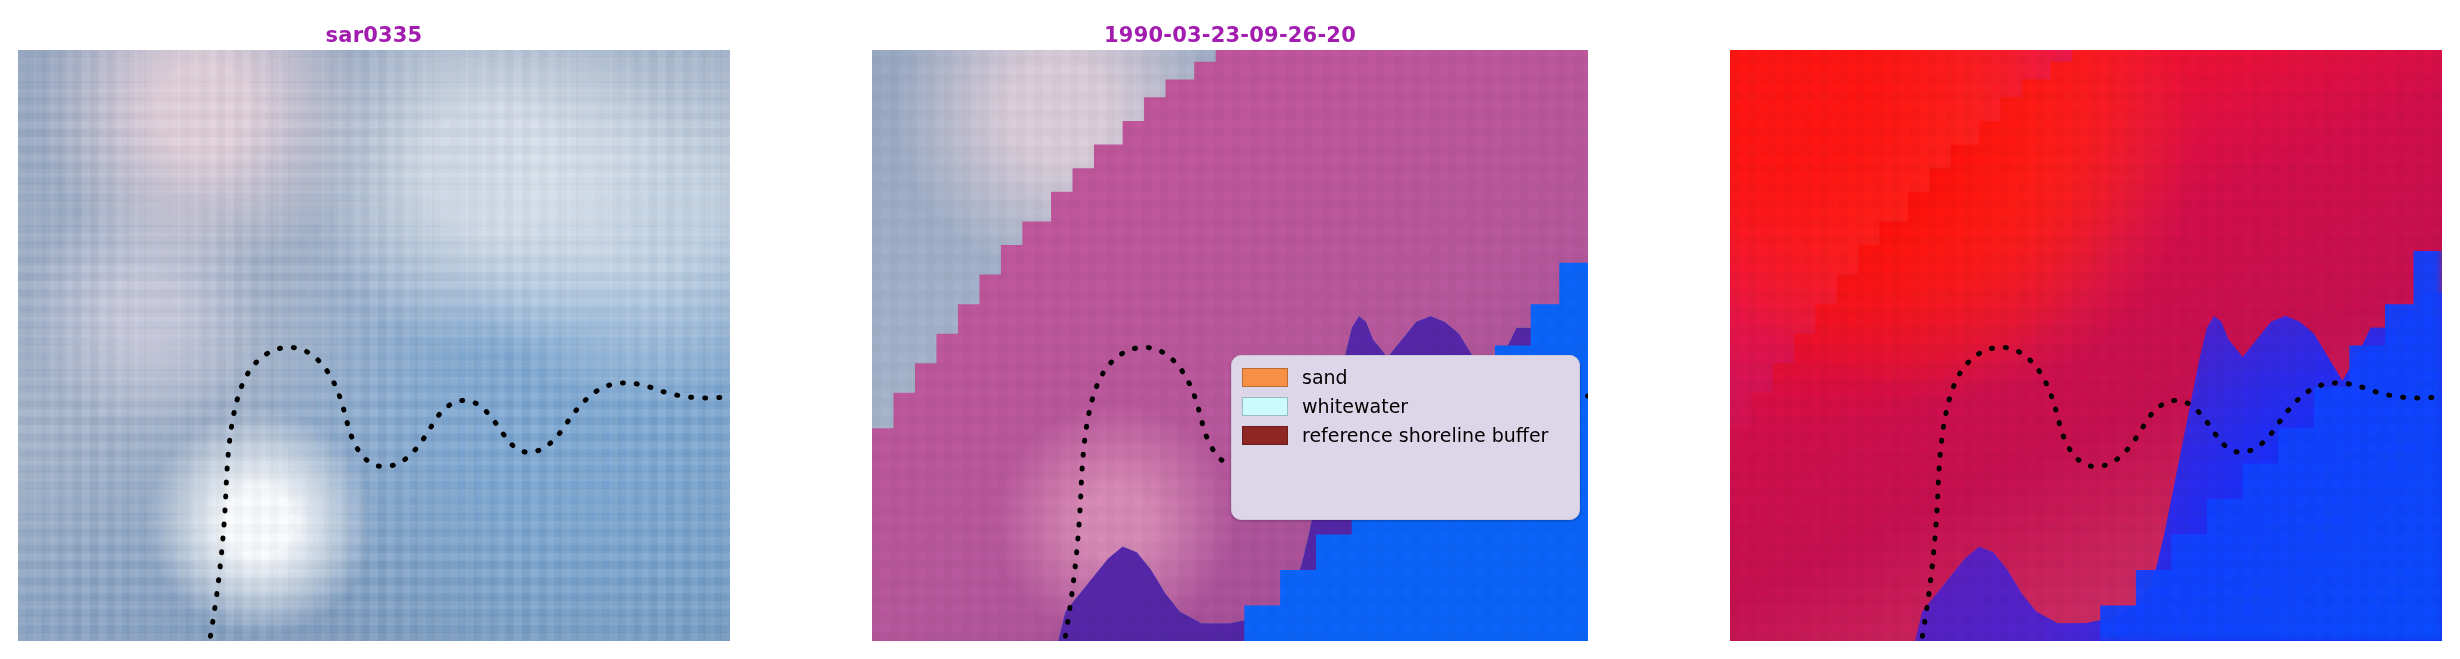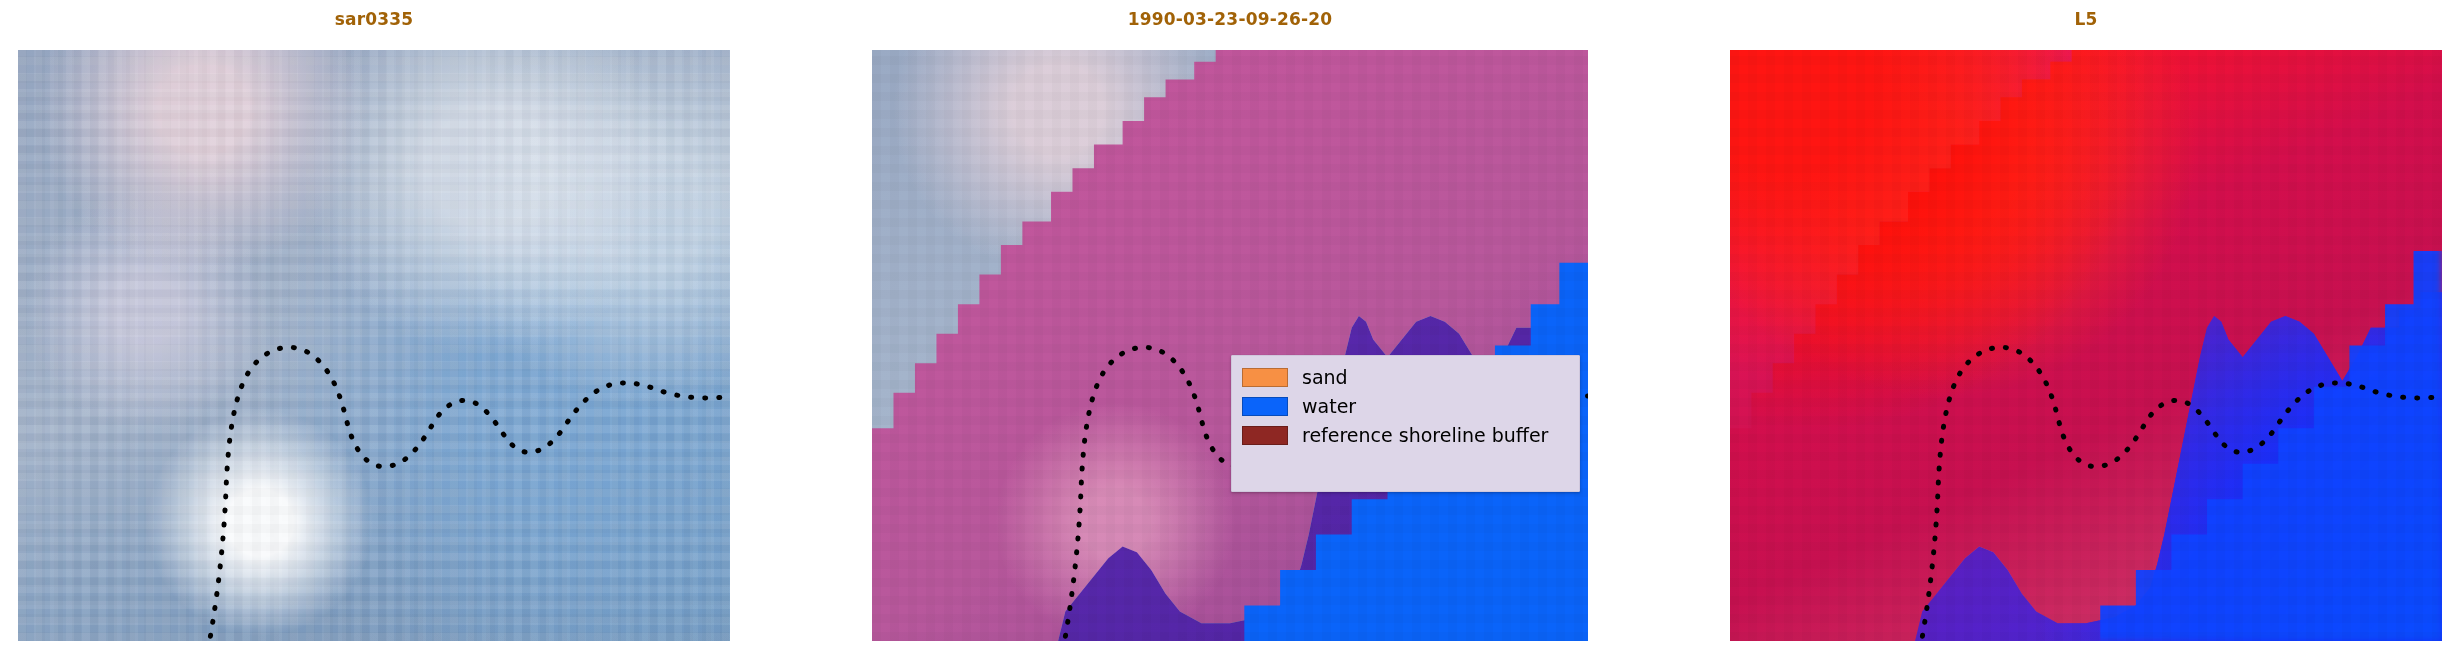--- a/index.html
+++ b/index.html
@@ -9,22 +9,22 @@
     overflow:hidden;position:relative;
   }
   .figure{position:absolute;inset:0;background:#ffffff;}
 
   .panel{position:absolute;top:50px;height:591px;width:712px;overflow:hidden;}
   #panel-1{left:18px;}
   #panel-2{left:872px;width:716px;}
   #panel-3{left:1730px;width:712px;}
 
   .panel-title{
-    position:absolute;top:4px;height:30px;line-height:30px;
-    text-align:center;font-weight:bold;font-size:17px;color:#a16207;
+    position:absolute;top:20px;height:30px;line-height:30px;
+    text-align:center;font-weight:bold;font-size:21px;color:#a21caf;
     letter-spacing:0.2px;white-space:nowrap;
   }
   #title-1{left:18px;width:712px;}
   #title-2{left:872px;width:716px;}
   #title-3{left:1730px;width:712px;}
 
   .layer{position:absolute;inset:0;}
   .pixelate{image-rendering:pixelated;}
 
   
@@ -139,39 +139,38 @@
     background-image:
       repeating-linear-gradient(0deg, rgba(0,0,0,.10) 0 9px, rgba(255,255,255,.08) 9px 18px),
       repeating-linear-gradient(90deg, rgba(0,0,0,.09) 0 9px, rgba(255,255,255,.07) 9px 18px);
   }
 
   
   .shoreline-svg{position:absolute;inset:0;width:100%;height:100%;}
 
   
   #legend{
-    position:absolute;left:1231px;top:355px;width:349px;height:137px;
-    background:#ddd6e8;border:1px solid #cfc7dc;border-radius:1px;
+    position:absolute;left:1231px;top:355px;width:349px;height:165px;
+    background:#ddd6e8;border:1px solid #cfc7dc;border-radius:10px;
     box-shadow:0 1px 3px rgba(0,0,0,.28);
     padding:7px 10px;box-sizing:border-box;z-index:30;
   }
   .legend-row{display:flex;align-items:center;height:29px;}
   .swatch{width:46px;height:19px;margin-right:14px;flex:0 0 auto;
           border:1px solid rgba(0,0,0,.25);box-sizing:border-box;}
   .swatch.line{height:0;border:none;border-top:3px solid #000;margin-top:2px;}
   .legend-label{font-size:19px;color:#000;white-space:nowrap;line-height:1;}
 </style>
 </head>
 <body>
 
 <div class="figure">
 
   <div class="panel-title" id="title-1">sar0335</div>
   <div class="panel-title" id="title-2">1990-03-23-09-26-20</div>
-  <div class="panel-title" id="title-3">L5</div>
 
   <div class="panel" id="panel-1">
     <div class="layer sar-base pixelate"></div>
     <div class="layer sar-noise"></div>
     <div class="pix-grid"></div>
     <svg class="shoreline-svg" viewBox="0 0 712 591" preserveAspectRatio="none">
       <path d="M 190 600 C 200 545 206 490 208 440 C 210 392 215 345 232 320
                C 250 294 280 290 300 310 C 318 328 324 352 330 376
                C 338 404 352 420 372 416 C 392 412 404 392 416 372
                C 428 352 446 344 462 356 C 478 368 486 390 498 398
@@ -215,25 +214,25 @@
     </svg>
   </div>
 
   <div id="legend">
 
     <div class="legend-row">
       <span class="swatch" style="background:#f79044"></span>
       <span class="legend-label">sand</span>
     </div>
 
-
     <div class="legend-row">
-      <span class="swatch" style="background:#0a64fa"></span>
-      <span class="legend-label">water</span>
+      <span class="swatch" style="background:#ccfbff"></span>
+      <span class="legend-label">whitewater</span>
     </div>
+
 
 
     <div class="legend-row">
       <span class="swatch" style="background:#8e2723"></span>
       <span class="legend-label">reference shoreline buffer</span>
     </div>
 
   </div>
 
 </div>

